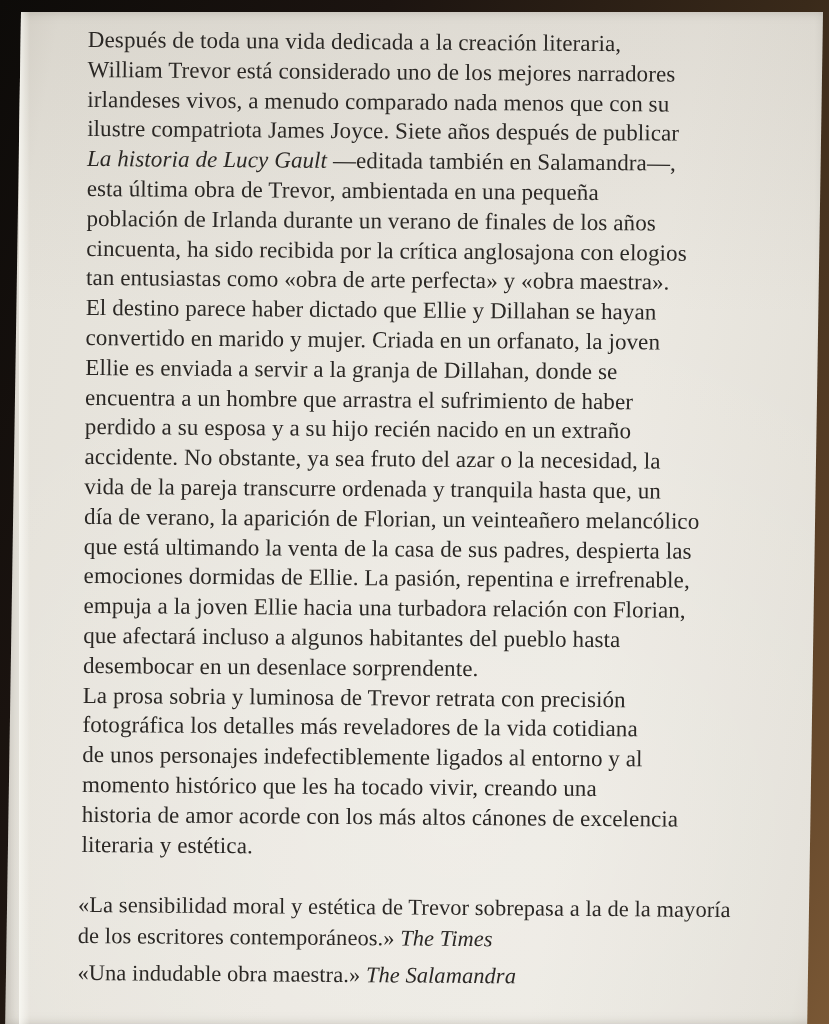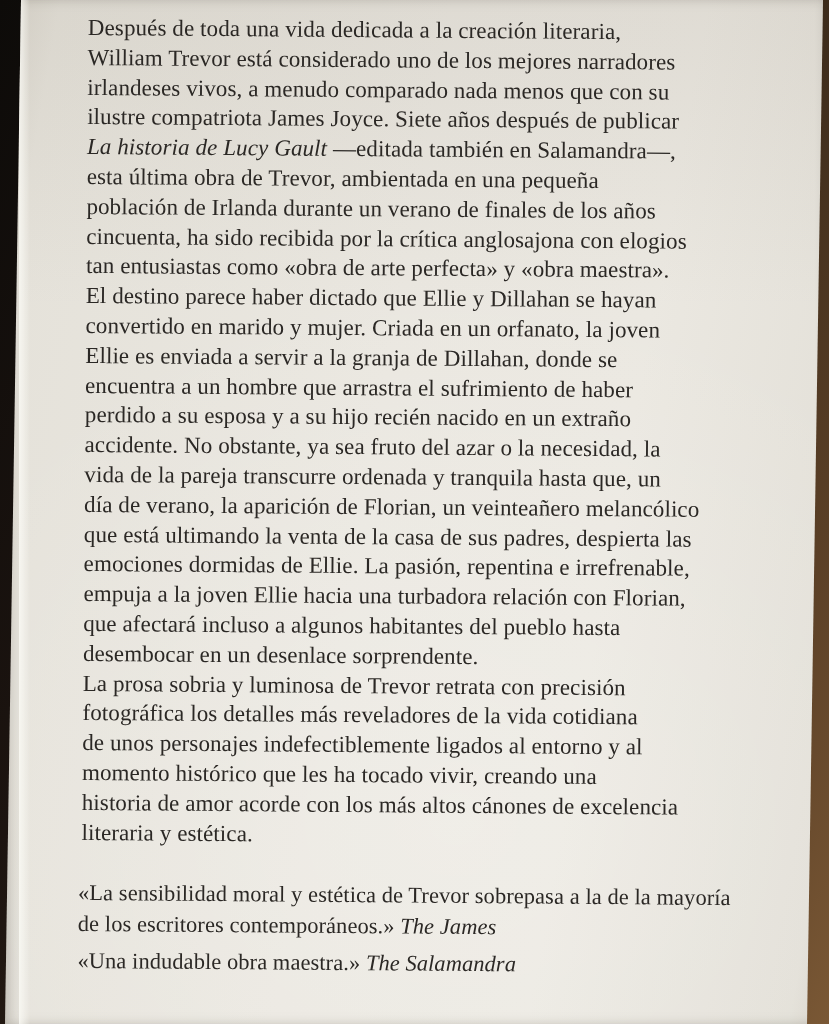--- a/index.html
+++ b/index.html
@@ -16,20 +16,21 @@
   .page {
     position: absolute; inset: 0;
     clip-path: polygon(21px 0, 823px 0, 807px 1024px, 5px 1024px);
     background:
       radial-gradient(120% 90% at 55% 80%, rgba(255,255,252,0.25) 0%, rgba(255,255,252,0) 60%),
       linear-gradient(180deg, rgba(120,110,95,0.10) 0%, rgba(120,110,95,0) 30%),
       linear-gradient(100deg, #d9d5cc 0%, #e5e2da 6%, #eae7e0 45%, #ebe8e1 70%, #e2dfd7 96%, #d5d1c8 100%);
     box-shadow:
       inset 14px 0 18px -8px rgba(55,45,35,0.35),
       inset -8px 0 12px -6px rgba(55,45,35,0.28);
+    margin-top: 12px;
   }
   .page::before { 
     content: "";
     position: absolute; left: 19px; top: 0; bottom: 0; width: 11px;
     background: linear-gradient(90deg, rgba(255,255,250,0.75) 0%, rgba(255,255,250,0) 100%);
   }
   .content {
     position: absolute;
     left: 88px; top: 13px; width: 700px;
     transform: rotate(0.45deg);
@@ -84,19 +85,19 @@
         <div class="line"><span>desembocar en un desenlace sorprendente.</span></div>
         <div class="line"><span>La prosa sobria y luminosa de Trevor retrata con precisión</span></div>
         <div class="line"><span>fotográfica los detalles más reveladores de la vida cotidiana</span></div>
         <div class="line"><span>de unos personajes indefectiblemente ligados al entorno y al</span></div>
         <div class="line"><span>momento histórico que les ha tocado vivir, creando una</span></div>
         <div class="line"><span>historia de amor acorde con los más altos cánones de excelencia</span></div>
         <div class="line"><span>literaria y estética.</span></div>
       </div>
     <div class="quote quote1">
         <div class="line"><span>«La sensibilidad moral y estética de Trevor sobrepasa a la de la mayoría</span></div>
-        <div class="line"><span>de los escritores contemporáneos.» </span><em>The James</em></div>
+        <div class="line"><span>de los escritores contemporáneos.» </span><em>The Times</em></div>
       </div>
     <div class="quote quote2">
         <div class="line"><span>«Una indudable obra maestra.» </span><em>The Salamandra</em></div>
       </div>
   </div>
 </div>
 
 </body></html>

